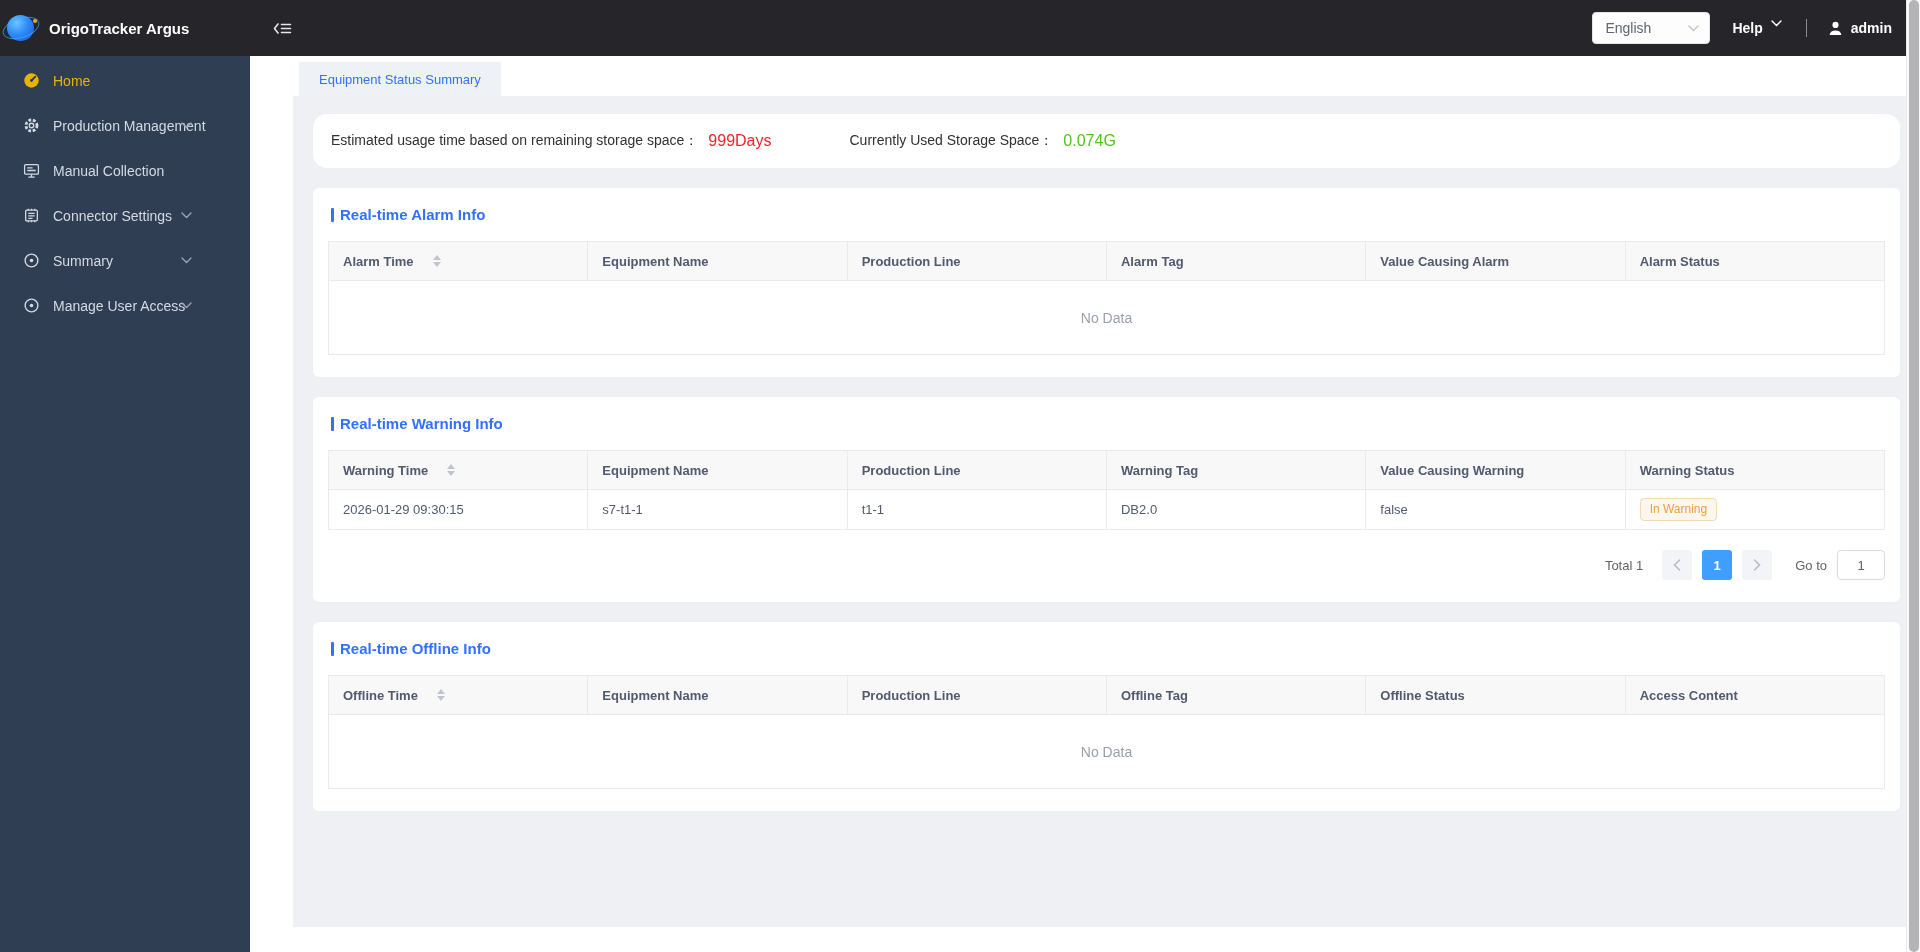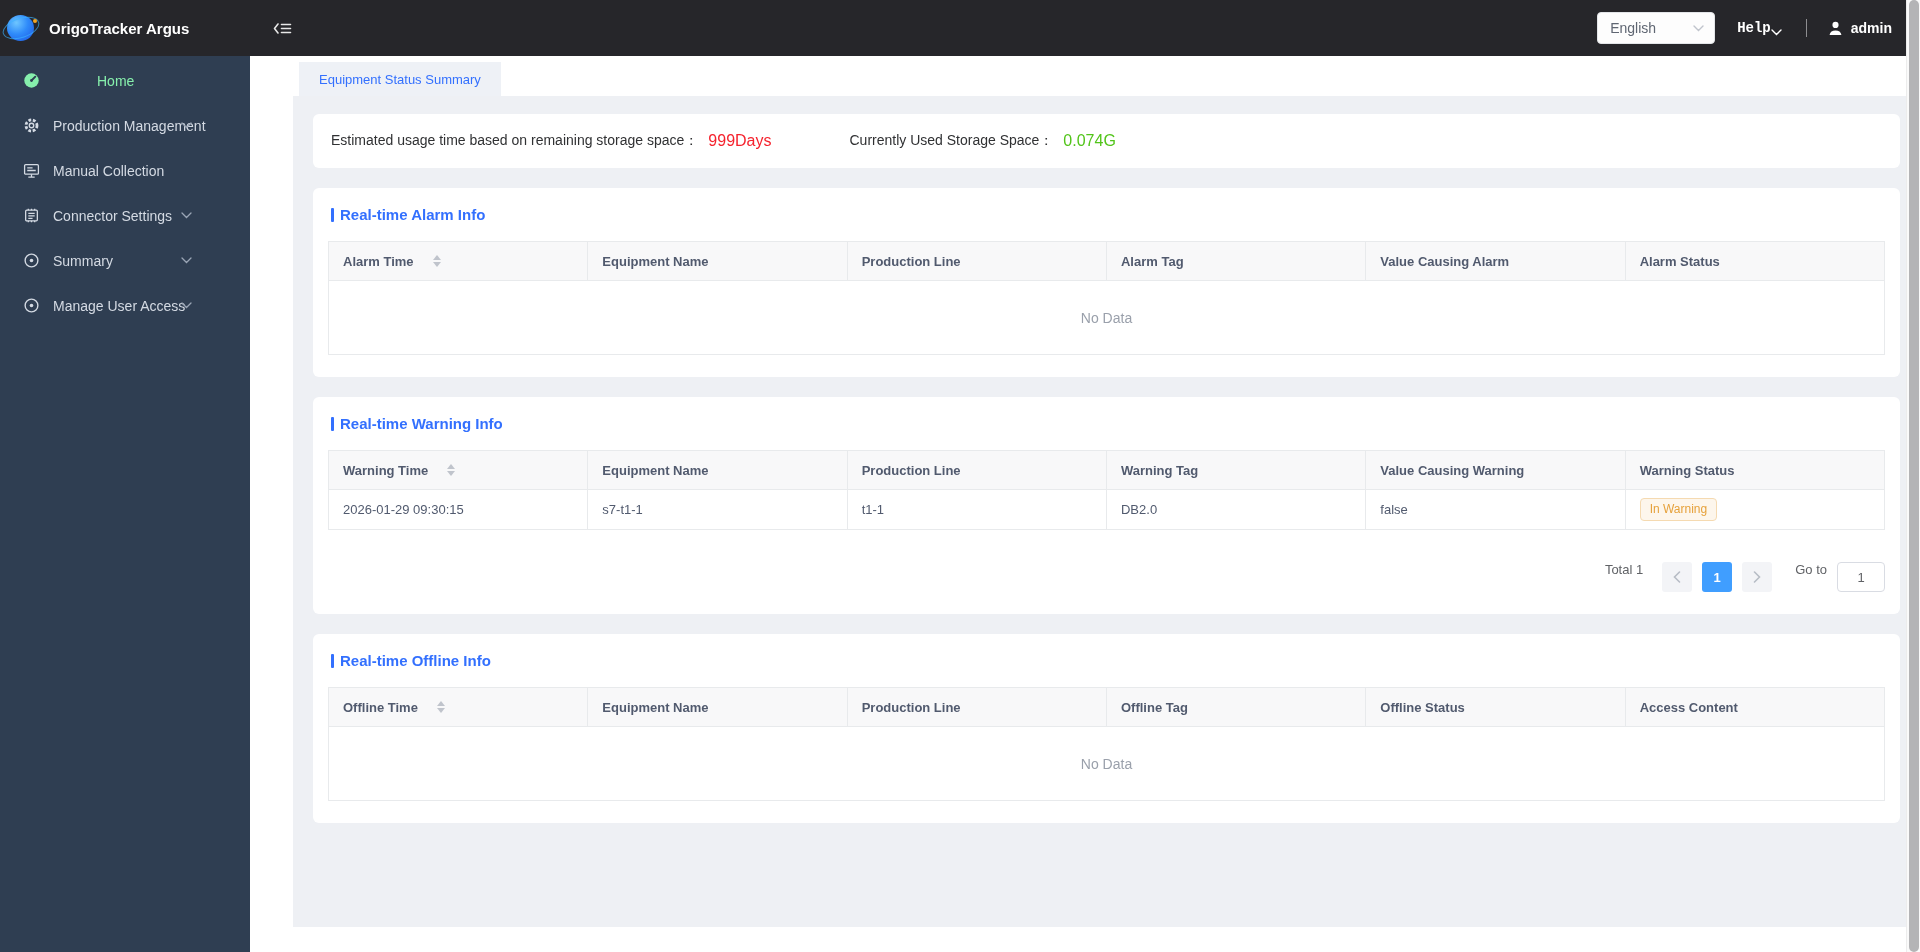--- a/index.html
+++ b/index.html
@@ -11,40 +11,40 @@
   .topbar-left { display:flex; align-items:center; padding-left:3px; width:215px; }
   .logo { width:36px; height:36px; position:relative; flex:0 0 auto; }
   .logo .globe { position:absolute; left:4px; top:5px; width:27px; height:26px; border-radius:50%;
       background:radial-gradient(circle at 35% 30%, #6ec6ff 0%, #2f8bfa 45%, #1c55e0 100%); }
   .logo .ring { position:absolute; left:-1px; top:8px; width:38px; height:20px; border:1.5px solid rgba(60,180,255,.65); border-radius:50%; transform:rotate(-18deg); }
   .logo .dot { position:absolute; right:2px; top:9px; width:4px; height:4px; border-radius:50%; background:#f5a623; }
   .app-title { color:#ffffff; font-weight:bold; font-size:15px; margin-left:10px; white-space:nowrap; }
   .collapse-btn { margin-left:58px; cursor:pointer; display:flex; align-items:center; }
   .topbar-right { margin-left:auto; display:flex; align-items:center; padding-right:28px; }
   .lang-select { width:118px; height:32px; background:#fdfdfd; border:1px solid #e3e5e8; border-radius:4px; display:flex; align-items:center; justify-content:space-between; padding:0 10px 0 12px; color:#5f6672; font-size:14px; cursor:pointer; }
-  .help { color:#fff; font-size:14px; font-weight:bold; display:flex; align-items:flex-end; gap:0; margin-left:22px; cursor:pointer;font-family:Liberation Mono, monospace; }
+  .help { color:#fff; font-size:14px; font-weight:bold; display:flex; align-items:flex-start; gap:8px; margin-left:22px; cursor:pointer; }
   .tb-divider { width:1px; height:18px; background:#8d8d90; margin:0 20px 0 24px; }
   .user { color:#fff; font-size:14px; font-weight:bold; display:flex; align-items:center; gap:7px; cursor:pointer; }
 
   
   .sidebar { position:absolute; top:56px; left:0; bottom:0; width:250px; background:#2f3e52; z-index:10; }
   .menu { list-style:none; padding-top:2px; }
   .menu-item { height:45px; display:flex; align-items:center; padding-left:22px; color:#d4dae3; font-size:14px; cursor:pointer; position:relative; }
-  .menu-item.active { color:#86efac;gap:44px; }
+  .menu-item.active { color:#eab308; }
   .mi-icon { width:18px; height:18px; margin-right:13px; display:flex; align-items:center; justify-content:center; flex:0 0 auto; }
   .menu-chevron { position:absolute; right:58px; color:#9aa5b5; display:flex; }
 
   
   .main { position:absolute; top:56px; left:250px; right:0; bottom:0; background:#ffffff;padding-left:43px; }
   .tabbar { height:40px; background:#ffffff; display:flex; align-items:flex-end; padding-left:6px; }
   .tab { height:34px; background:#eef1f6; color:#3370fe; font-size:13px; padding:0 20px; display:flex; align-items:center; cursor:pointer; }
   .content { background:#eef0f4; padding:18px 20px 0 20px; height:831px; }
 
   .card { background:#ffffff; border-radius:6px; margin-bottom:20px; }
-  .storage-card { height:54px; display:flex; align-items:center; padding:0 18px; color:#303133; font-size:14px; }
+  .storage-card { height:54px; display:flex; align-items:center; padding:0 18px; color:#303133; font-size:14px;border-radius:14px; }
   .storage-value { font-size:16px; margin-left:10px; }
   .storage-value.red { color:#f5222d; }
   .storage-value.green { color:#52c41a; }
   .storage-gap { width:78px; }
 
   .section-card { padding:16px 15px 22px 15px; }
   .section-title { display:flex; align-items:center; color:#3370fe; font-weight:bold; font-size:15px; margin:2px 0 18px 3px; }
   .title-bar { width:3px; height:14px; background:#3370fe; margin-right:6px; border-radius:1px; }
 
   table { width:100%; border-collapse:collapse; table-layout:fixed; font-size:13px; }
@@ -52,21 +52,21 @@
   td { height:40px; padding:0 14px; border:1px solid #e8eaec; color:#515a6e; background:#fff; }
   .empty-cell { text-align:center; color:#9aa0ab; height:74px; font-size:14px; }
   .th-label { display:inline-flex; align-items:center;gap:12px; }
   .sort-carets { display:inline-flex; flex-direction:column; margin-left:7px; vertical-align:middle; }
   .caret { width:0; height:0; border-left:4px solid transparent; border-right:4px solid transparent; }
   .caret.up { border-bottom:5px solid #c0c4cc; margin-bottom:2px; }
   .caret.down { border-top:5px solid #c0c4cc; }
 
   .badge-warning { display:inline-block; padding:2px 9px; font-size:12px; color:#e6a23c; background:#fdf6ec; border:1px solid #f5dab1; border-radius:4px; line-height:17px; }
 
-  .pager { display:flex; justify-content:flex-end; align-items:flex-start; margin-top:32px; color:#606266; font-size:13px; }
+  .pager { display:flex; justify-content:flex-end; align-items:center; margin-top:20px; color:#606266; font-size:13px; }
   .pg-total { margin-right:14px; }
   .pg-btn { width:30px; height:30px; border-radius:3px; background:#f3f4f7; display:flex; align-items:center; justify-content:center; margin:0 5px; cursor:pointer; }
   .pg-btn.pg-active { background:#409eff; color:#fff; font-weight:bold; font-size:13px; }
   .pg-goto-label { margin:0 10px 0 18px; }
   .goto-input { width:48px; height:30px; border:1px solid #d9dce3; border-radius:4px; text-align:center; font-size:13px; color:#606266; font-family:"Liberation Sans",sans-serif; outline:none; background:#fff; }
 
   
   .scrollbar-track { position:absolute; top:0; right:0; width:14px; height:952px; background:#fafafa; z-index:50; border-left:1px solid #ececec; }
   .scrollbar-thumb { position:absolute; top:0; left:2px; width:10px; height:100%; background:#b4b4b6; border-radius:6px; }
 </style>

